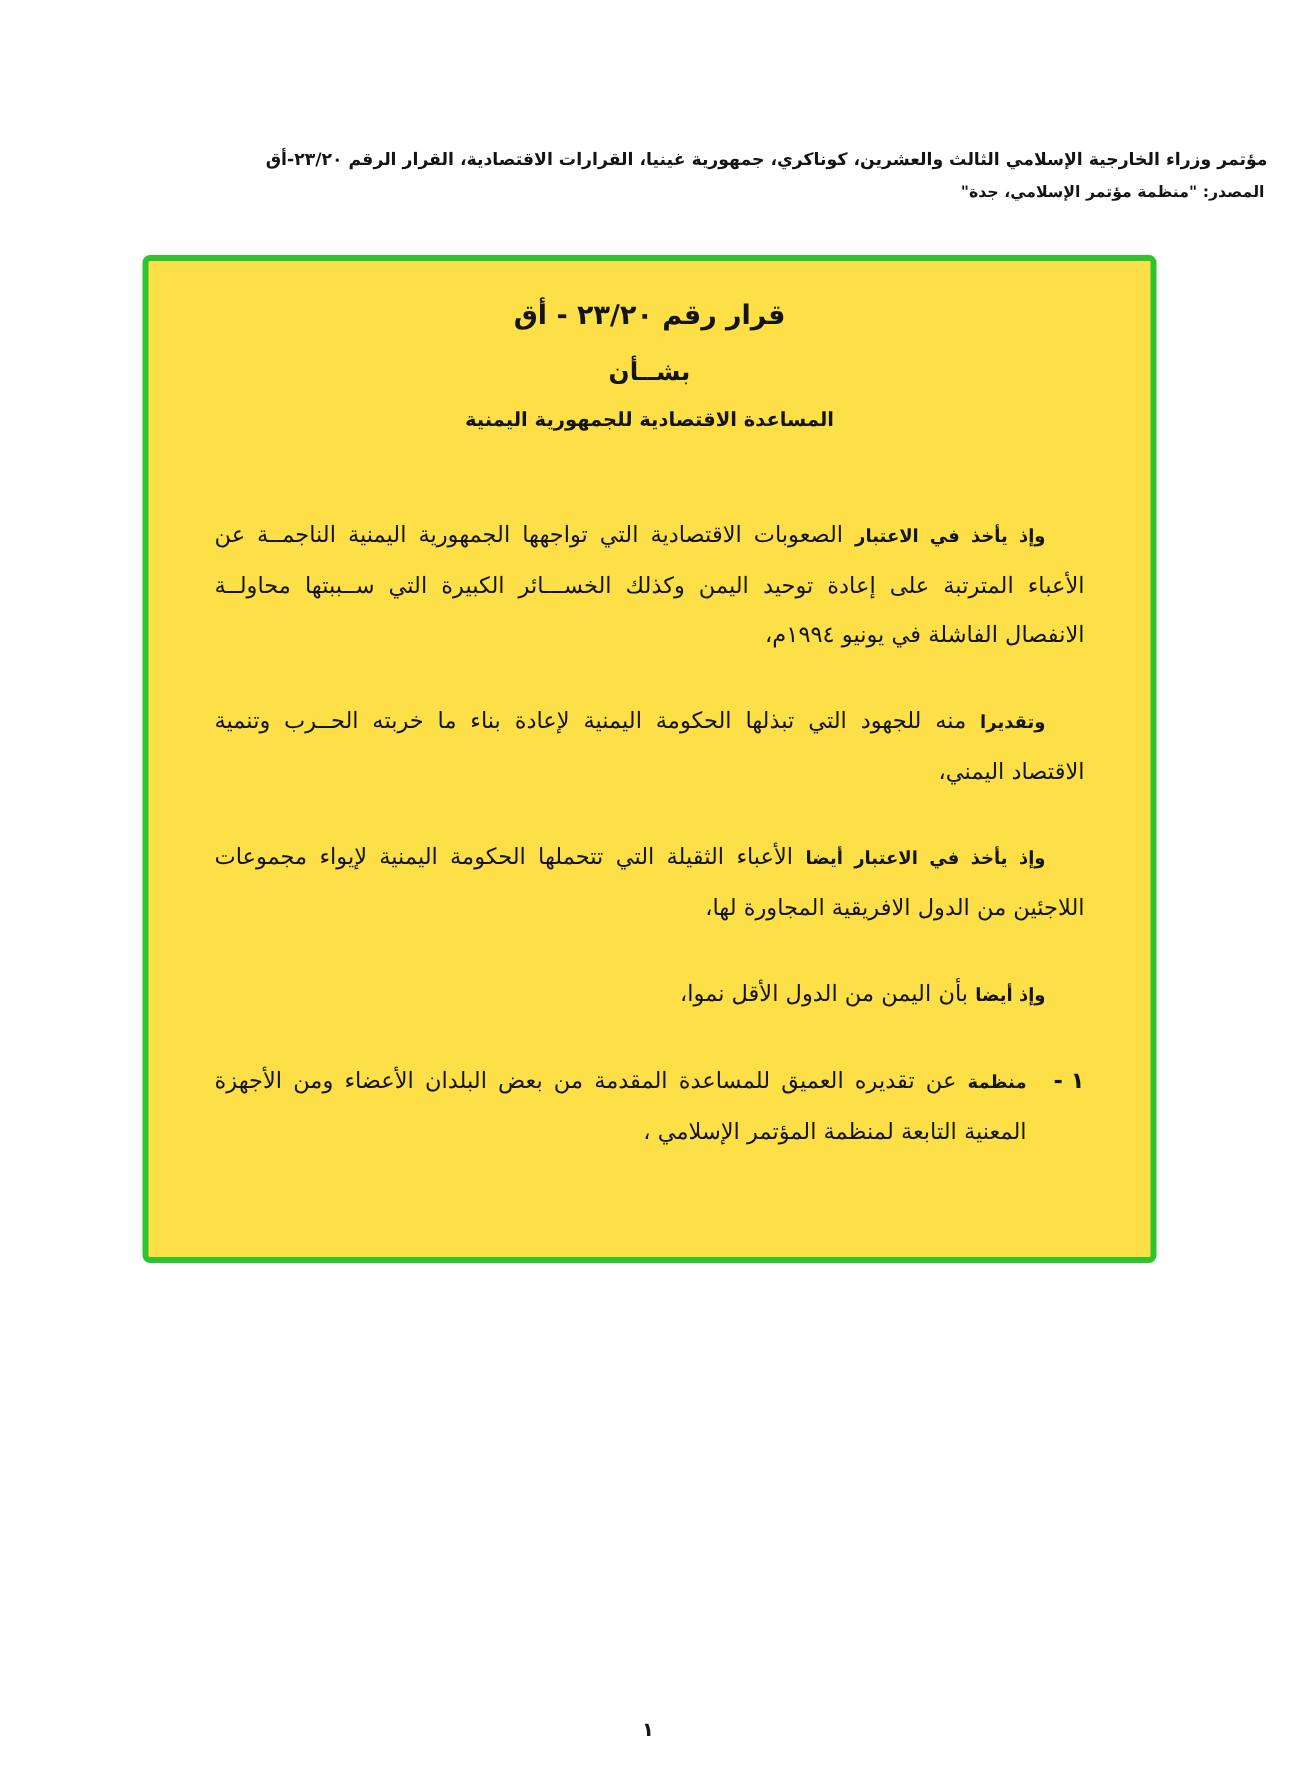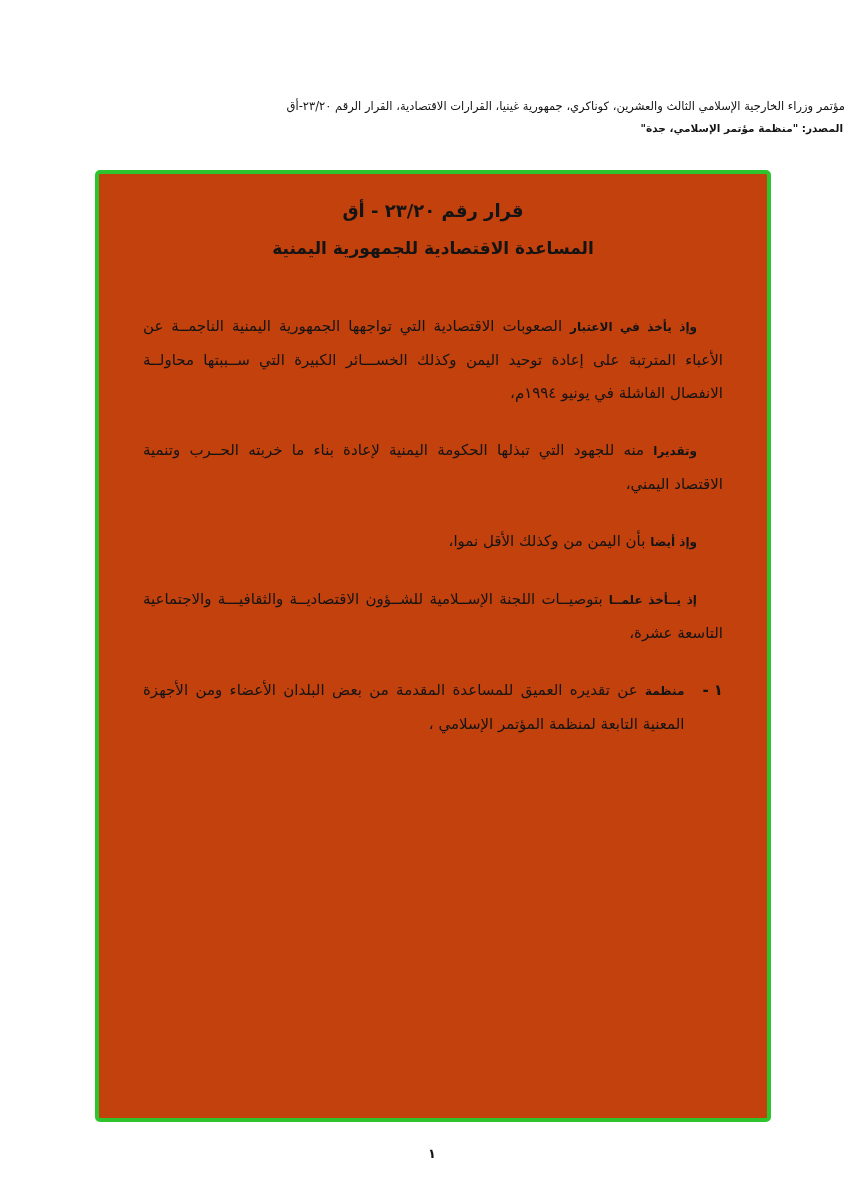--- a/index.html
+++ b/index.html
@@ -20,61 +20,61 @@
   .header {
     position: absolute;
     top: 98px;
     left: 18px;
     right: 19px;
     direction: rtl;
     text-align: right;
   }
   .header-line1 {
     font-size: 11.5px;
-    font-weight: 400;
+    font-weight: 700;
     line-height: 1.4;
   }
   .header-line2 {
     font-size: 10.5px;
     font-weight: 700;
     margin-top: 8px;
     padding-left: 0;
     padding-right: 2px;
   }
 
   
   .doc-box {
     position: absolute;
     left: 95px;
     top: 170px;
     width: 676px;
-    height: 952px;
+    height: 672px;
     border: 4px solid var(--border-green, #2ec42e);
     border-radius: 5px;
-    background: #c2410c;
+    background: #fde047;
     box-sizing: border-box;
     padding: 26px 44px 0 44px;
     direction: rtl;
   }
 
   .titles {
     text-align: center;
     font-weight: 700;
   }
   .title1 {
     font-size: 18px;
     margin-bottom: 17px;
     letter-spacing: 1px;
   }
   .title2 {
     font-size: 16.5px;
     margin-bottom: 16px;
   }
   .title3 {
-    font-size: 17px;
+    font-size: 13px;
   }
 
   .body-text {
     margin-top: 52px;
   }
   .para {
     margin: 0 0 24px 0;
     font-size: 15px;
     line-height: 33px;
     text-align: justify;
@@ -119,46 +119,47 @@
 
 <div class="header">
   <div class="header-line1">مؤتمر وزراء الخارجية الإسلامي الثالث والعشرين، كوناكري، جمهورية غينيا، القرارات الاقتصادية، القرار الرقم ٢٣/٢٠-أق</div>
   <div class="header-line2">المصدر:  "منظمة مؤتمر الإسلامي، جدة"</div>
 </div>
 
 <div class="doc-box">
 
   <div class="titles">
     <div class="title1">قرار رقم ٢٣/٢٠ - أق</div>
+    <div class="title2">بشــأن</div>
     <div class="title3">المساعدة الاقتصادية للجمهورية اليمنية</div>
   </div>
 
   <div class="body-text">
 
 
     <p class="para">
       <span class="lead">وإذ يأخذ في الاعتبار</span>
       <span>الصعوبات الاقتصادية التي تواجهها الجمهورية اليمنية الناجمــة عن الأعباء المترتبة على إعادة توحيد اليمن وكذلك الخســـائر الكبيرة التي ســببتها محاولــة الانفصال الفاشلة في يونيو ١٩٩٤م،</span>
     </p>
 
     <p class="para">
       <span class="lead">وتقديرا</span>
       <span>منه للجهود التي تبذلها الحكومة اليمنية لإعادة بناء ما خربته الحــرب وتنمية الاقتصاد اليمني،</span>
     </p>
 
+    <p class="para">
+      <span class="lead">وإذ يأخذ في الاعتبار أيضا</span>
+      <span>الأعباء الثقيلة التي تتحملها الحكومة اليمنية  لإيواء مجموعات اللاجئين من الدول الافريقية المجاورة لها،</span>
+    </p>
 
     <p class="para">
       <span class="lead">وإذ أيضا</span>
-      <span>بأن اليمن من وكذلك الأقل نموا،</span>
+      <span>بأن اليمن من الدول الأقل نموا،</span>
     </p>
 
-    <p class="para">
-      <span class="lead">إذ يــأخذ علمــا</span>
-      <span>بتوصيــات اللجنة الإســلامية للشــؤون الاقتصاديــة والثقافيـــة والاجتماعية التاسعة عشرة،</span>
-    </p>
 
 
     <div class="numbered">
       <span class="item-number">١ -</span>
       <p class="item-text">
         <span class="lead">منظمة</span>
         <span>عن تقديره العميق للمساعدة المقدمة من بعض البلدان الأعضاء ومن الأجهزة المعنية التابعة لمنظمة المؤتمر الإسلامي ،</span>
       </p>
     </div>
 

